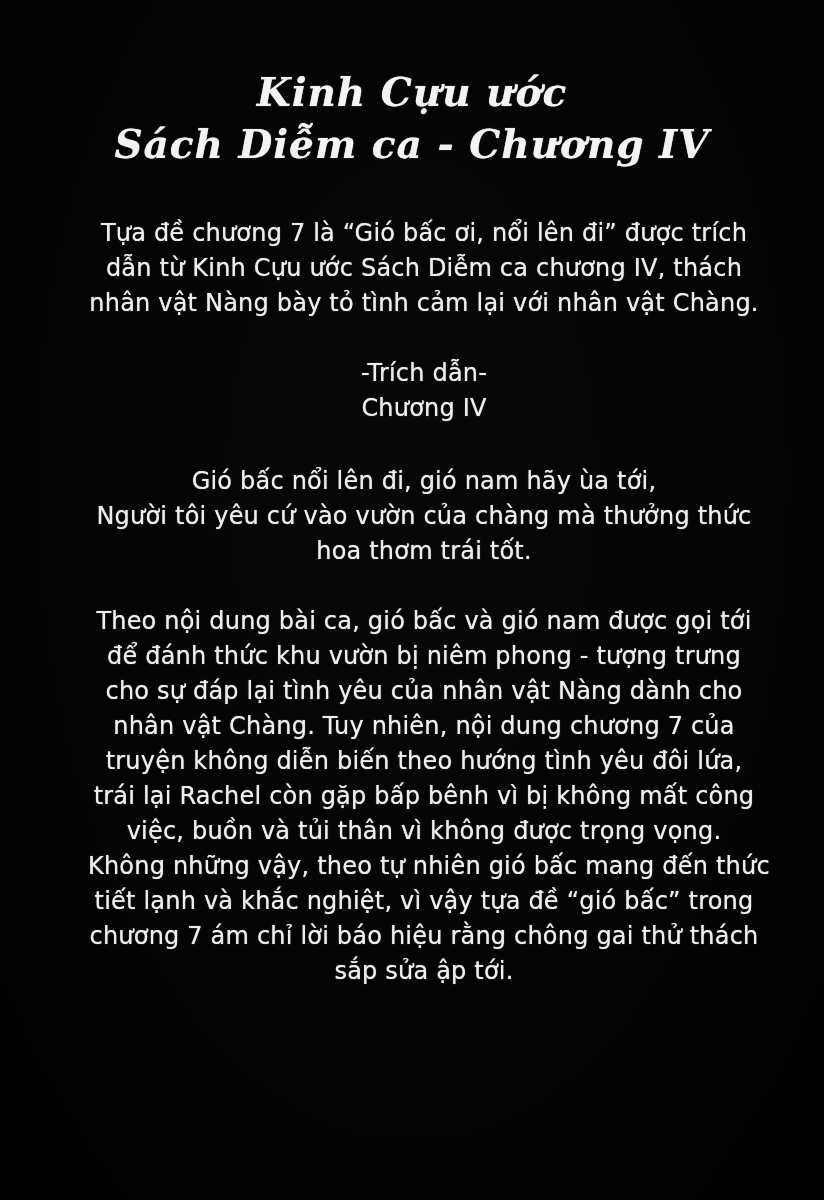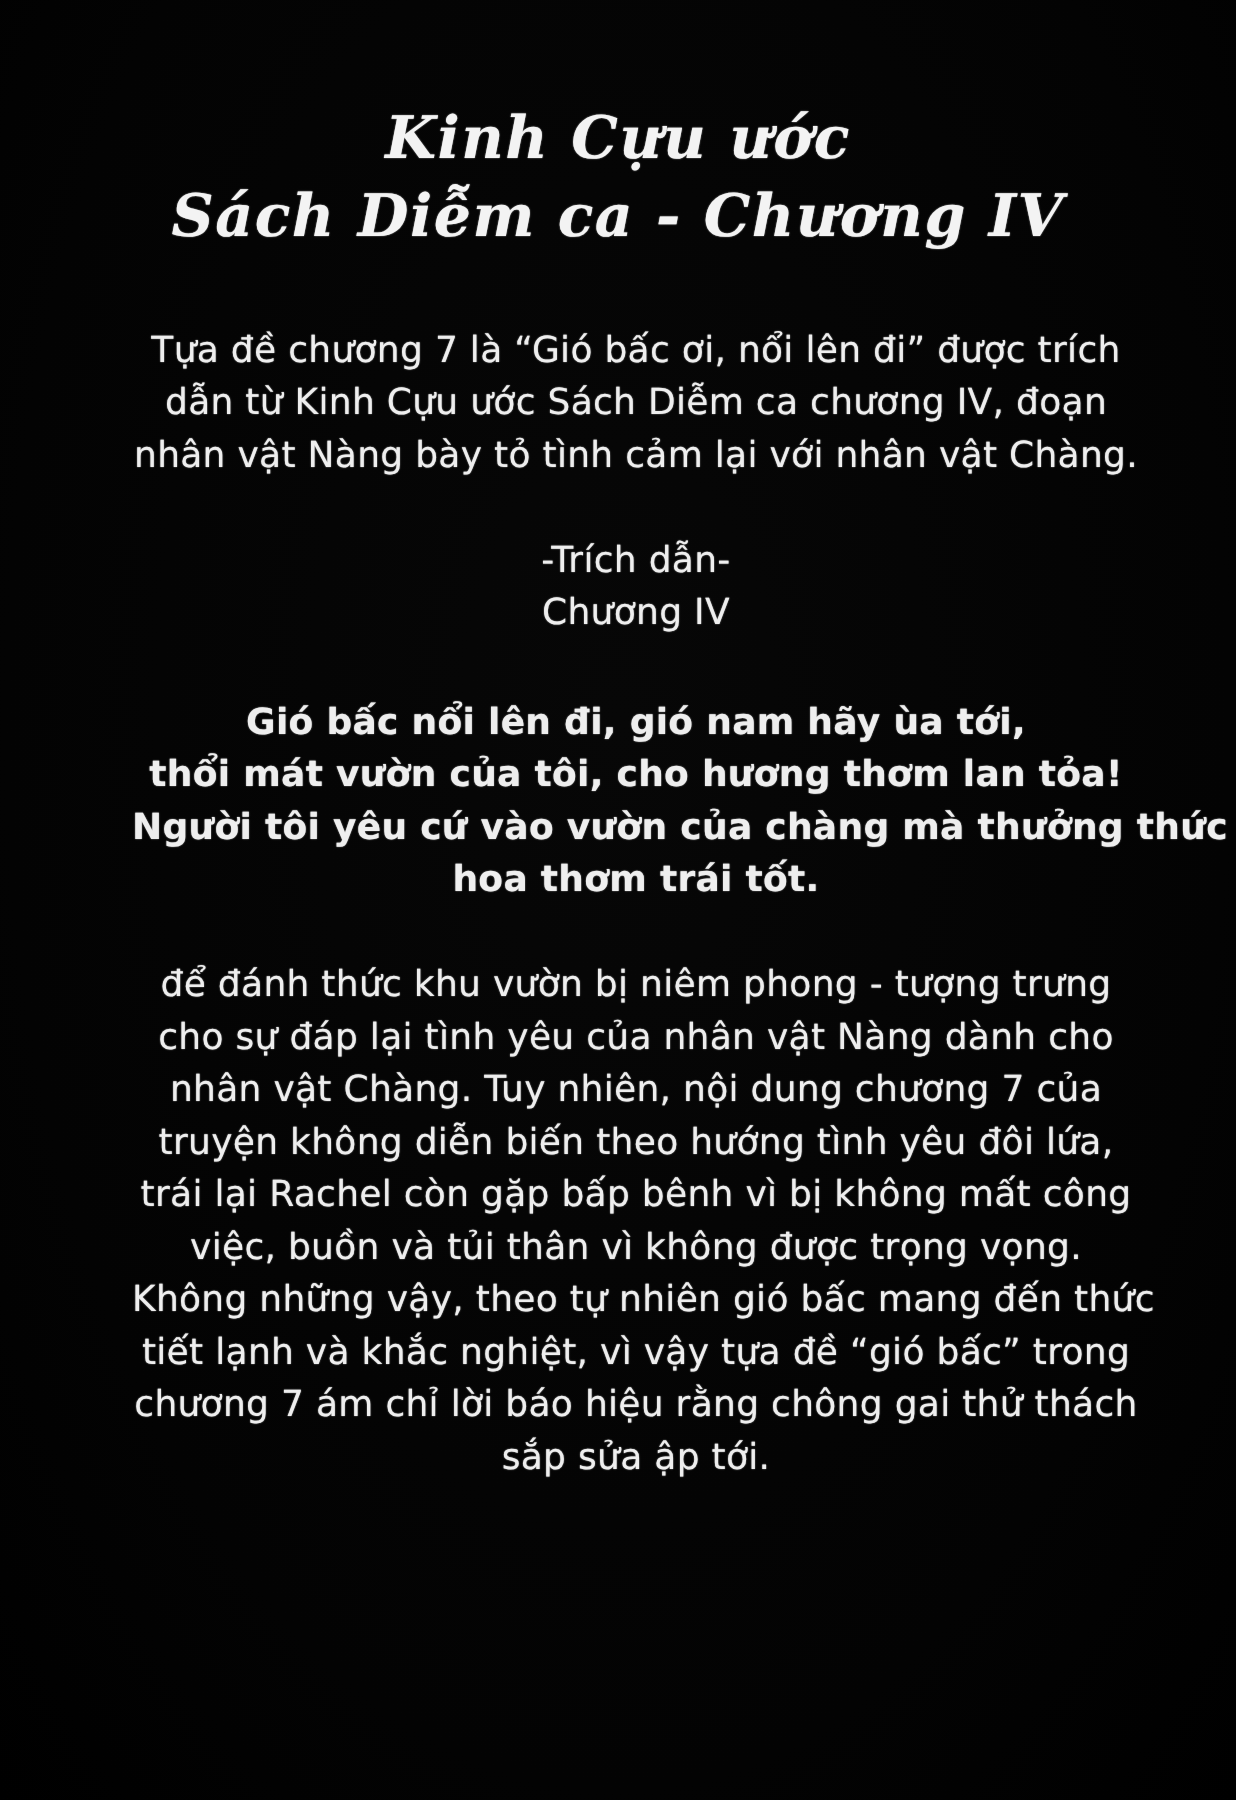--- a/index.html
+++ b/index.html
@@ -31,54 +31,54 @@
   .body-text {
     margin: 46px 64px 0 88px;
     color: #eeeeee;
     font-size: 24px;
     line-height: 35px;
     letter-spacing: 0.2px;
     text-shadow: 0 0 1px #bdbdbd;
   }
   .block { margin-top: 35px; text-align: center; }
   .block:first-child { margin-top: 0; }
-  .quote-block { margin-top: 38px; font-weight: bold; }
+  .quote-block { margin-top: 38px; }
   .text-line { white-space: nowrap; }
 </style>
 </head>
 <body>
 
 <div class="page">
 
   <div class="title-block">
     <div class="title-line">Kinh Cựu ước</div>
     <div class="title-line">Sách Diễm ca - Chương IV</div>
   </div>
 
   <div class="body-text" style="color: rgb(238, 238, 238);">
 
     <div class="block">
       <div class="text-line">Tựa đề chương 7 là “Gió bấc ơi, nổi lên đi” được trích</div>
-      <div class="text-line">dẫn từ Kinh Cựu ước Sách Diễm ca chương IV, đoạn</div>
+      <div class="text-line">dẫn từ Kinh Cựu ước Sách Diễm ca chương IV, thách</div>
       <div class="text-line">nhân vật Nàng bày tỏ tình cảm lại với nhân vật Chàng.</div>
     </div>
 
     <div class="block">
       <div class="text-line">-Trích dẫn-</div>
       <div class="text-line">Chương IV</div>
     </div>
 
     <div class="quote-block block">
       <div class="text-line">Gió bấc nổi lên đi, gió nam hãy ùa tới,</div>
-      <div class="text-line">thổi mát vườn của tôi, cho hương thơm lan tỏa!</div>
       <div class="text-line">Người tôi yêu cứ vào vườn của chàng mà thưởng thức</div>
       <div class="text-line">hoa thơm trái tốt.</div>
     </div>
 
     <div class="block">
+      <div class="text-line">Theo nội dung bài ca, gió bấc và gió nam được gọi tới</div>
       <div class="text-line">để đánh thức khu vườn bị niêm phong - tượng trưng</div>
       <div class="text-line">cho sự đáp lại tình yêu của nhân vật Nàng dành cho</div>
       <div class="text-line">nhân vật Chàng. Tuy nhiên, nội dung chương 7 của</div>
       <div class="text-line">truyện không diễn biến theo hướng tình yêu đôi lứa,</div>
       <div class="text-line">trái lại Rachel còn gặp bấp bênh vì bị không mất công</div>
       <div class="text-line">việc, buồn và tủi thân vì không được trọng vọng.</div>
       <div class="text-line">Không những vậy, theo tự nhiên gió bấc mang đến thức</div>
       <div class="text-line">tiết lạnh và khắc nghiệt, vì vậy tựa đề “gió bấc” trong</div>
       <div class="text-line">chương 7 ám chỉ lời báo hiệu rằng chông gai thử thách</div>
       <div class="text-line">sắp sửa ập tới.</div>

